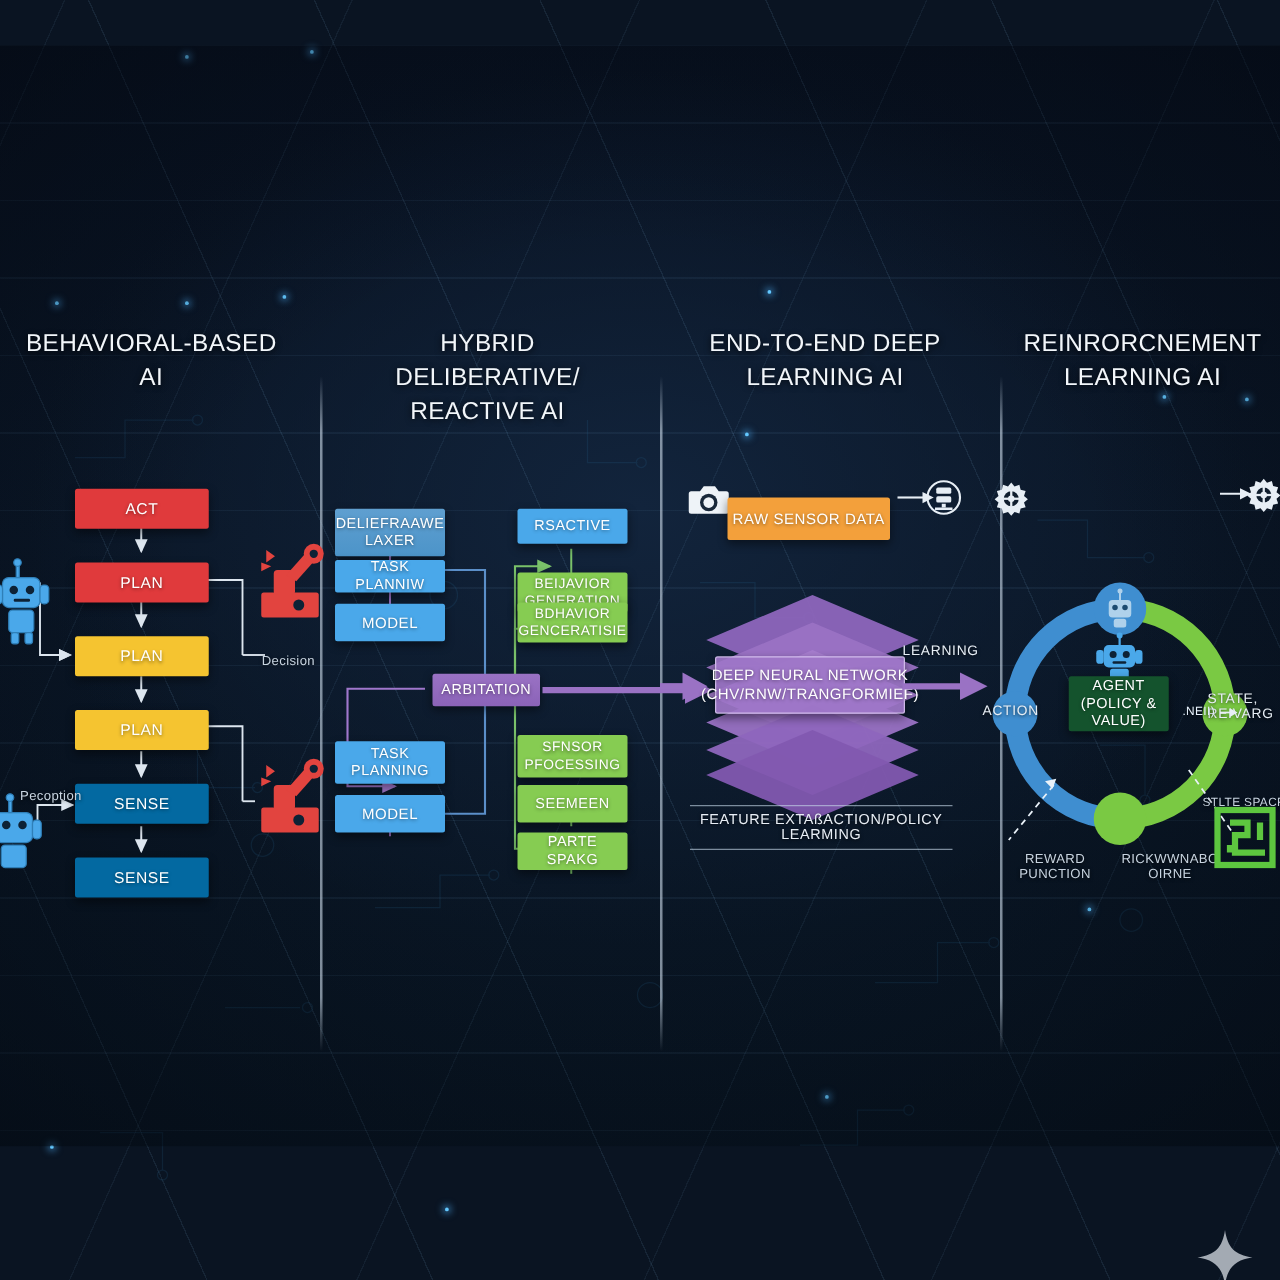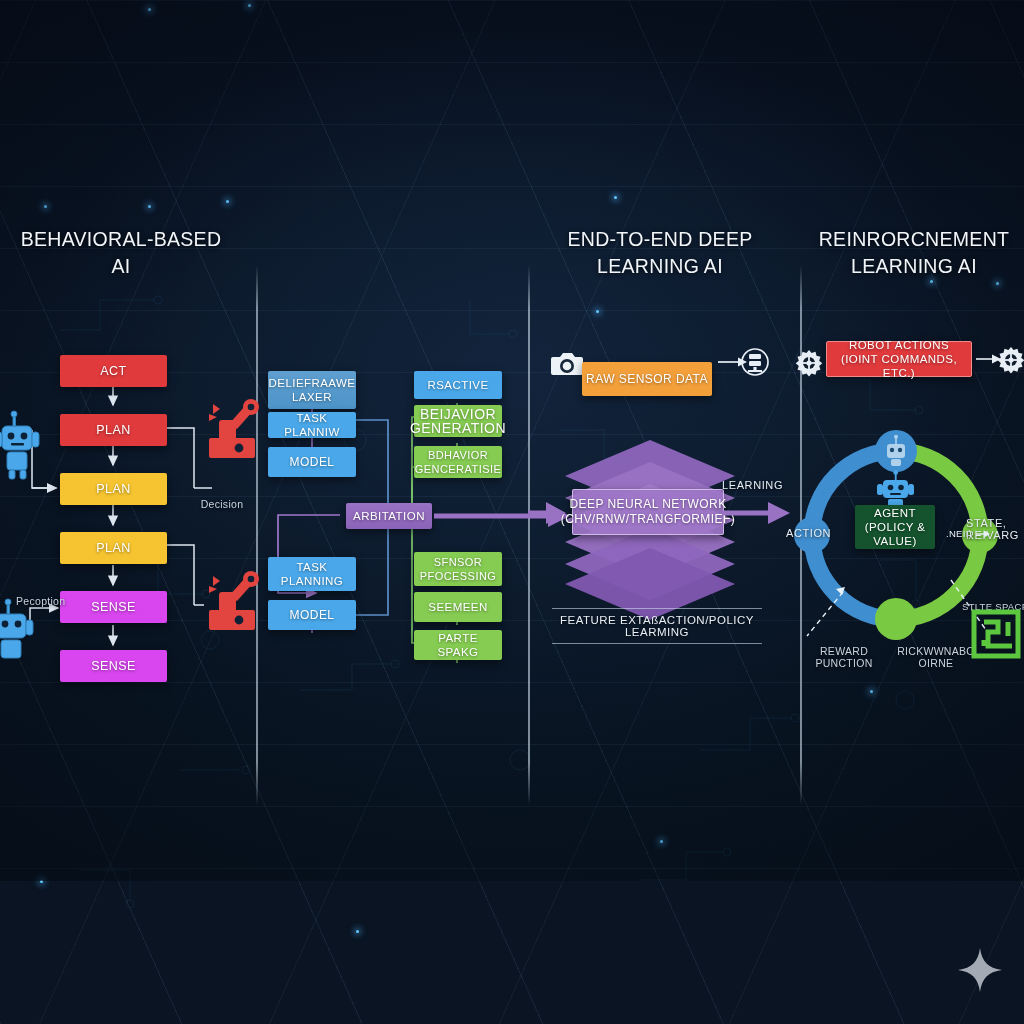--- a/index.html
+++ b/index.html
@@ -2,21 +2,21 @@
 <html><head>
 <meta charset="utf-8">
 <style>
   * { margin:0; padding:0; box-sizing:border-box; }
   html,body { width:1024px; height:1024px; overflow:hidden; }
   body {
     background:#0a1422;
     font-family:"Liberation Sans", sans-serif;
     position:relative;
   }
-  #stage { position:absolute; inset:0; width:1024px; height:881px; }
+  #stage { position:absolute; inset:0; width:1024px; height:881px;margin-top:36px; }
 
   
   .bg-base{
     position:absolute; inset:0;
     background:
       radial-gradient(ellipse 700px 500px at 50% 42%, #12243c 0%, rgba(12,24,40,0) 70%),
       linear-gradient(180deg,#081120 0%,#0a1626 45%,#081421 100%);
   }
   .bg-horiz{
     position:absolute; inset:0;
@@ -60,21 +60,21 @@
   
   .node{
     position:absolute; display:flex; align-items:center; justify-content:center;
     text-align:center; color:#ffffff; font-size:12.5px; letter-spacing:.45px;
     line-height:14px; border-radius:2px; padding:2px 4px;
     text-shadow:0 1px 3px rgba(0,0,0,.45);
     box-shadow:0 3px 8px rgba(0,0,0,.45);
   }
   .n-red   { background:#e03a3c;text-align:right; }
   .n-yellow{ background:#f5c430; }
-  .n-green { background:#d946ef; }
+  .n-green { background:#0369a1; }
   .n-green2{ background:#86cc52; }
   .n-blue  { background:#4aa8ea; }
   .n-blue-d{ background:linear-gradient(180deg,#5f9fd0,#4c94c9); }
   .n-orange{ background:#f3a03b; }
   .n-purple{ background:linear-gradient(180deg,#9a72c4,#8b63b8); }
   .n-agent { background:#14532d; }
 
   .lbl{
     position:absolute; color:#c8d4e0; font-size:10.5px; letter-spacing:.3px;
     line-height:12px; text-align:center; text-shadow:0 1px 3px rgba(0,0,0,.75);
@@ -147,20 +147,22 @@
   <div class="dot" style="left:870px;top:690px"></div>
   <div class="dot" style="left:614px;top:196px"></div>
   <div class="bg-vig"></div>
 
   <div class="col-sep" style="left:256px"></div>
   <div class="col-sep" style="left:528px"></div>
   <div class="col-sep" style="left:800px"></div>
 
   <div class="col-head" style="left:16px;  top:226px; width:210px">BEHAVIORAL-BASED
 AI</div>
+  <div class="col-head" style="left:282px; top:226px; width:216px">HYBRID DELIBERATIVE/
+REACTIVE AI</div>
   <div class="col-head" style="left:552px; top:226px; width:216px">END-TO-END DEEP
 LEARNING AI</div>
   <div class="col-head" style="left:808px; top:226px; width:212px">REINRORCNEMENT
 LEARNING AI</div>
 
   <svg width="260" height="360" style="left:0;top:340">
     <defs>
       <marker id="wa" markerWidth="7" markerHeight="7" refX="6" refY="3.2" orient="auto">
         <path d="M0,0 L7,3.2 L0,6.4 z" fill="#dde6ef"></path>
       </marker>
@@ -185,21 +187,21 @@
     </g>
   </svg>
 
   <div class="node n-red" style="left:60px; top:355px; width:107px; height:32px">ACT</div>
   <div class="node n-red" style="left:60px; top:414px; width:107px; height:32px">PLAN</div>
   <div class="node n-yellow" style="left:60px; top:473px; width:107px; height:32px">PLAN</div>
   <div class="node n-yellow" style="left:60px; top:532px; width:107px; height:32px">PLAN</div>
   <div class="node n-green" style="left:60px; top:591px; width:107px; height:32px">SENSE</div>
   <div class="node n-green" style="left:60px; top:650px; width:107px; height:32px">SENSE</div>
 
-  <div class="lbl" style="left:192px; top:498px; width:60px; text-align:center">Decision</div>
+  <div class="lbl" style="left:192px; top:487px; width:60px; text-align:right">Decision</div>
   <div class="lbl" style="left:16px;  top:595px; width:62px; text-align:left">Pecoption</div>
 
   <svg width="44" height="72" style="left:-4px;top:410px">
     <g fill="#4aa8ea" stroke="#2f7fb8" stroke-width="1">
       <rect x="6" y="16" width="30" height="24" rx="5"></rect>
       <rect x="11" y="42" width="20" height="18" rx="3"></rect>
       <rect x="17" y="6" width="2.4" height="10"></rect>
         <circle cx="18" cy="4" r="3"></circle>
       <rect x="-1" y="22" width="7" height="15" rx="3"></rect>
       <rect x="36" y="22" width="7" height="15" rx="3"></rect>
@@ -289,21 +291,21 @@
       <path d="M78,150 h-62 v78 h38"></path>
     </g>
   </svg>
 
   <div class="node n-blue-d" style="left:268px; top:371px; width:88px; height:38px; font-size:11.5px; white-space:pre-line">DELIEFRAAWE
 LAXER</div>
   <div class="node n-blue" style="left:268px; top:412px; width:88px; height:26px; font-size:11.5px">TASK PLANNIW</div>
   <div class="node n-blue" style="left:268px; top:447px; width:88px; height:30px; font-size:12px">MODEL</div>
 
   <div class="node n-blue" style="left:414px; top:371px; width:88px; height:28px; font-size:11.5px">RSACTIVE</div>
-  <div class="node n-green2" style="left:414px; top:405px; width:88px; height:32px; font-size:14px; white-space:pre-line">BEIJAVIOR
+  <div class="node n-green2" style="left:414px; top:422px; width:88px; height:32px; font-size:11px; white-space:pre-line">BEIJAVIOR
 GENERATION</div>
   <div class="node n-green2" style="left:414px; top:446px; width:88px; height:32px; font-size:11px; white-space:pre-line">BDHAVIOR
 GENCERATISIE</div>
 
   <div class="node n-blue" style="left:268px; top:557px; width:88px; height:34px; font-size:11.5px; white-space:pre-line">TASK
 PLANNING</div>
   <div class="node n-blue" style="left:268px; top:600px; width:88px; height:30px; font-size:12px">MODEL</div>
 
   <div class="node n-green2" style="left:414px; top:552px; width:88px; height:34px; font-size:11px; white-space:pre-line">SFNSOR
 PFOCESSING</div>
@@ -375,23 +377,20 @@
     <circle cx="13" cy="13" r="6" fill="#101e2e"></circle>
     <g fill="#e7eef5">
         <circle cx="13" cy="13" r="2.6"></circle>
       <rect x="12.1" y="6.5" width="1.8" height="5"></rect>
         <rect x="12.1" y="14.5" width="1.8" height="5"></rect>
       <rect x="6.5" y="12.1" width="5" height="1.8"></rect>
         <rect x="14.5" y="12.1" width="5" height="1.8"></rect>
       </g>
   </svg>
 
-  <div class="node" style="left:826px; top:341px; width:146px; height:36px; background:#e03a3c;
-       border:1.5px solid #f08b8c; font-size:11.5px; line-height:14px; white-space:pre-line">ROBOT ACTIONS
-(IOINT COMMANDS, ETC.)</div>
 
   <svg width="28" height="18" style="left:976px;top:350px">
     <path d="M0,9 H18" stroke="#e7eef5" stroke-width="1.6"></path>
     <path d="M16,4.5 L25,9 L16,13.5 z" fill="#e7eef5"></path>
   </svg>
   <svg width="26" height="26" style="left:998px;top:347px">
     <g fill="#e7eef5">
       <path d="M13 0 l2.6 3.1 3.9-1.3 1 4 4 1 -1.3 3.9 3.1 2.6 -3.1 2.6 1.3 3.9 -4 1 -1 4 -3.9-1.3 -2.6 3.1 -2.6-3.1 -3.9 1.3 -1-4 -4-1 1.3-3.9 -3.1-2.6 3.1-2.6 -1.3-3.9 4-1 1-4 3.9 1.3z"></path>
     </g>
     <circle cx="13" cy="13" r="6" fill="#101e2e"></circle>

